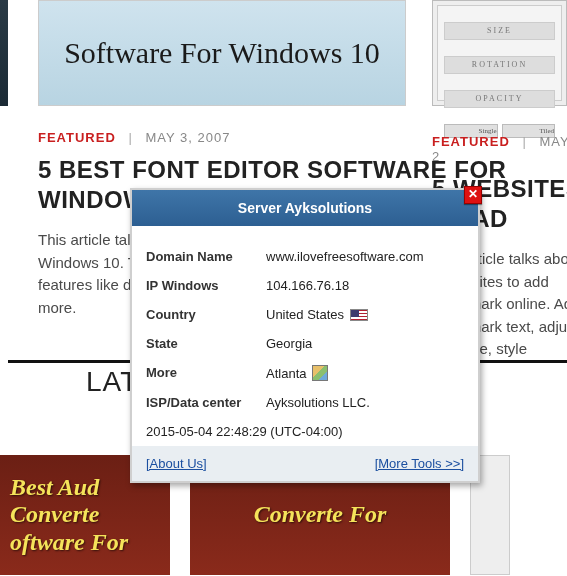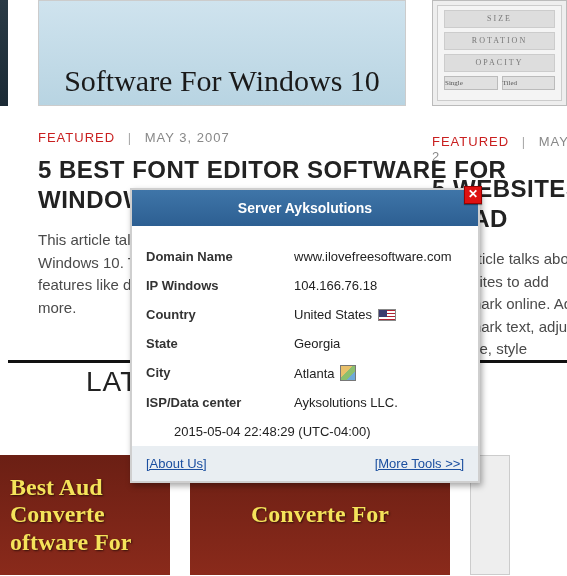--- a/index.html
+++ b/index.html
@@ -1,54 +1,54 @@
 <!DOCTYPE html>
 <html><head>
 <meta charset="utf-8">
 <style>
 * { box-sizing: border-box; margin: 0; padding: 0; }
 body { font-family: Arial, Helvetica, sans-serif; background: #fff; width: 567px; height: 576px; overflow: hidden; position: relative; }
 .thumb { border: 1px solid #ccc; background: linear-gradient(180deg,#cfe3ee,#b8d4e2); display: flex; align-items: center; justify-content: center; font-family: Georgia, 'Times New Roman', serif; font-size: 30px; color: #1a1a1a; text-align: center; padding: 6px 14px; line-height: 1.2; }
-.thumb.main { width: 368px; height: 106px; margin-left: 0; margin-bottom: 18px; align-items: flex-end; }
+.thumb.main { width: 368px; height: 106px; margin-left: 0; margin-bottom: 18px; }
 .thumb.right { width: 135px; height: 106px; background: #eee; border-color:#bbb; position:relative; }
 .thumb.right .panelmock { position:absolute; inset:4px; background:#f4f4f4; border:1px solid #ccc; }
-.thumb.right .row { height:18px; margin:4px 6px; background:#e6e6e6; border:1px solid #ccc; font-size:8px; color:#777; text-align:center; line-height:16px; letter-spacing:2px;}
+.thumb.right .row { height:18px; margin:16px 6px; background:#e6e6e6; border:1px solid #ccc; font-size:8px; color:#777; text-align:center; line-height:16px; letter-spacing:2px;}
 .thumb.right .row.lbl { background:#ddd; }
 .thumb.right .btnrow { display:flex; gap:4px; margin:4px 6px;}
-.thumb.right .btnrow div{ flex:1; height:14px; background:#e0e0e0; border:1px solid #bbb; font-size:7px; text-align:left; line-height:12px; color:#555;}
+.thumb.right .btnrow div{ flex:1; height:14px; background:#e0e0e0; border:1px solid #bbb; font-size:7px; text-align:right; line-height:12px; color:#555;}
 
 .meta { font-size: 13px; letter-spacing: 1px; margin: 8px 0 10px 38px; }
-.meta .cat { color: #c91f1f; font-weight: 400; }
+.meta .cat { color: #c91f1f; font-weight: 700; }
 .meta .sep { color: #aaa; margin: 0 8px; }
 .meta .date { color: #888; }
 .meta.right { margin-left: 0; }
 
 .title { font-family: 'Arial Narrow', Arial, sans-serif; font-size: 24px; font-weight: 700; letter-spacing: 0.5px; color: #222; margin: 0 0 14px 38px; line-height: 1.25; font-stretch: condensed; }
 .excerpt { font-size: 15px; color: #4a4a4a; margin: 0 0 0 38px; line-height: 1.5; max-width: 370px; }
 .right-col { position:absolute; left: 432px; top: 126px; width: 160px; }
 .right-col .meta { margin-left:0; }
 .right-col .title { margin-left:0; }
 .right-col .excerpt { margin-left:0; max-width: 160px; }
 
 .section-head { font-family: 'Arial Narrow', Arial, sans-serif; font-size: 28px; font-weight: 400; letter-spacing: 1px; margin: 30px 0 0 72px; color:#222; font-stretch: condensed; }
 .hr { position:absolute; top: 360px; left:8px; right:0; height:3px; background:#111; }
 
 .bottom-thumbs { position:absolute; top: 455px; left:0; display:flex; gap:20px; }
-.bthumb { width: 200px; height: 120px; background: linear-gradient(180deg,#6b1f14,#8a2a1b); display:flex; align-items:center; justify-content:flex-start; color:#f5e35a; font-family: Georgia, serif; font-size: 24px; font-weight:bold; text-shadow: 1px 1px 2px rgba(0,0,0,.6); padding:8px 10px; line-height:1.15;}
+.bthumb { width: 200px; height: 120px; background: linear-gradient(180deg,#6b1f14,#8a2a1b); display:flex; align-items:center; justify-content:flex-start; color:#f5e35a; font-family: Georgia, serif; font-size: 24px; font-weight:bold; text-shadow: 1px 1px 2px rgba(0,0,0,.6); padding:8px 10px; line-height:1.15;font-style:italic;}
 .bthumb.first { width: 170px; margin-left:0; }
 .bthumb.third { width: 40px; background:#eee; border:1px solid #ccc; color:#333; }
 
 .modal-shadow { position:absolute; top: 188px; left: 130px; width: 350px; background:#cfcfcf; padding:2px; box-shadow: 2px 3px 6px rgba(0,0,0,.35); }
 .modal { background:#fff; }
 .modal-title { background: linear-gradient(#3f75a8,#2d5f92); color:#fff; font-weight:bold; font-size:14px; text-align:center; padding: 10px 6px; position:relative; }
 .modal-close { position:absolute; right:-4px; top:-4px; width:18px; height:18px; background:#d11; border:1px solid #900; color:#fff; font-size:12px; line-height:15px; text-align:center; font-weight:bold; cursor:pointer; box-shadow:0 1px 1px rgba(0,0,0,.4); }
 .modal-body { padding: 16px 14px 0 14px; font-size: 13px; color:#222; }
 .modal-row { display:flex; padding: 7px 0; }
 .modal-row .k { width: 120px; font-weight:bold; color:#333; }
-.modal-row .v { flex:1; font-weight: normal; color:#222; display:flex; align-items:center; gap:6px;margin-left:28px; }
+.modal-row .v { flex:1; font-weight: normal; color:#222; display:flex; align-items:center; gap:6px; }
 .flag { width:18px; height:12px; background: linear-gradient(to bottom, #b22234 0 15%, #fff 15% 30%, #b22234 30% 45%, #fff 45% 60%, #b22234 60% 75%, #fff 75% 90%, #b22234 90% 100%); position:relative; display:inline-block; border:1px solid #888;}
 .flag::before { content:""; position:absolute; top:0; left:0; width:8px; height:7px; background:#3c3b6e; }
 .mapicon { width:16px; height:16px; background: linear-gradient(135deg,#e8c06a 0 40%,#8bbf6e 40% 70%, #6ea9d9 70% 100%); border:1px solid #777; display:inline-block; }
 
 .modal-footer { background:#e9eef2; padding: 10px 14px; display:flex; justify-content:space-between; font-size:13px; }
 .modal-footer a { color:#1b4fa0; text-decoration: underline; cursor:pointer; }
 
 .left-slice { position:absolute; top:0; left:0; width:8px; height:106px; background:linear-gradient(#2a3a45,#1b2a35); }
 </style>
 </head>
@@ -125,21 +125,21 @@
         <div class="v">
           <span>United States</span>
           <span class="flag"></span>
         </div>
       </div>
       <div class="modal-row">
         <div class="k">State</div>
         <div class="v">Georgia</div>
       </div>
       <div class="modal-row">
-        <div class="k">City</div>
+        <div class="k">More</div>
         <div class="v">
           <span>Atlanta</span>
           <span class="mapicon"></span>
         </div>
       </div>
       <div class="modal-row">
         <div class="k">ISP/Data center</div>
         <div class="v">Ayksolutions LLC.</div>
       </div>
       <div class="modal-row">

